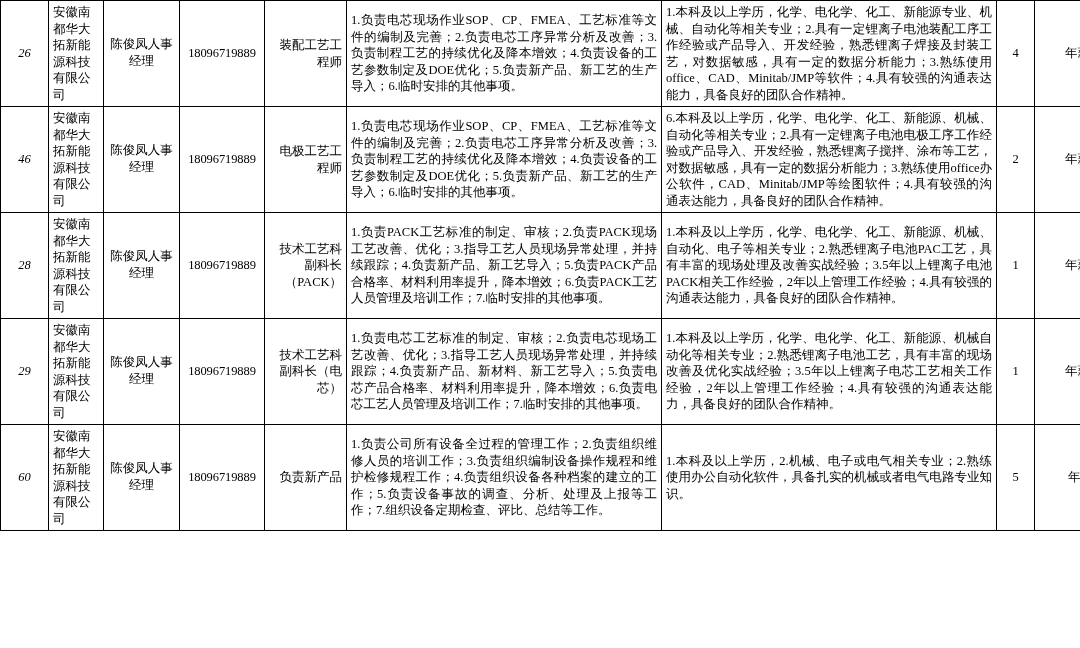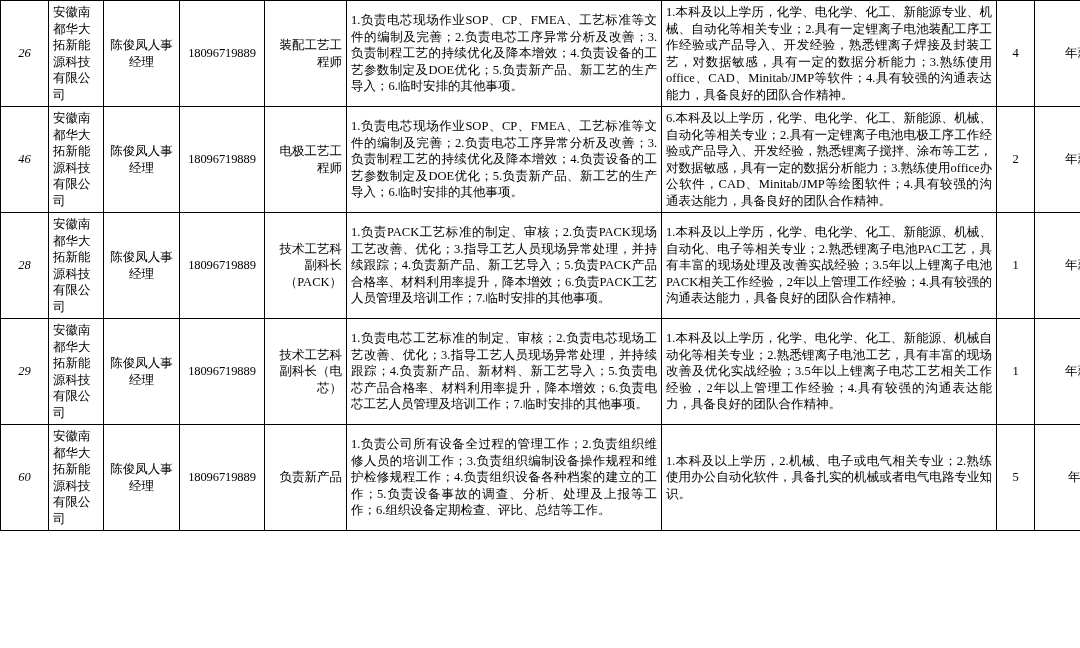--- a/index.html
+++ b/index.html
@@ -46,20 +46,21 @@
   td.company {
     font-size: 12.5px;
     line-height: 1.45;
     padding: 3px 2px;
   }
   td.contact {
     text-align: center;
     font-size: 12.5px;
     line-height: 1.45;
     padding: 3px 3px;
+    font-family: Liberation Mono, monospace;
   }
   td.phone {
     text-align: center;
     font-size: 12.5px;
     letter-spacing: -0.1px;
   }
   td.post {
     text-align: right;
     font-size: 12.5px;
     line-height: 1.45;
@@ -140,19 +141,19 @@
       <td class="req">1.本科及以上学历，化学、电化学、化工、新能源、机械自动化等相关专业；2.熟悉锂离子电池工艺，具有丰富的现场改善及优化实战经验；3.5年以上锂离子电芯工艺相关工作经验，2年以上管理工作经验；4.具有较强的沟通表达能力，具备良好的团队合作精神。</td>
       <td class="count">1</td>
       <td class="salary">年薪12-20万元</td>
     </tr>
     <tr>
       <td class="no">60</td>
       <td class="company">安徽南都华大拓新能源科技有限公司</td>
       <td class="contact">陈俊凤人事经理</td>
       <td class="phone">18096719889</td>
       <td class="post">负责新产品</td>
-      <td class="duty">1.负责公司所有设备全过程的管理工作；2.负责组织维修人员的培训工作；3.负责组织编制设备操作规程和维护检修规程工作；4.负责组织设备各种档案的建立的工作；5.负责设备事故的调查、分析、处理及上报等工作；6.组织设备定期检查、评比、总结等工作。</td>
+      <td class="duty">1.负责公司所有设备全过程的管理工作；2.负责组织维修人员的培训工作；3.负责组织编制设备操作规程和维护检修规程工作；4.负责组织设备各种档案的建立的工作；5.负责设备事故的调查、分析、处理及上报等工作；7.组织设备定期检查、评比、总结等工作。</td>
       <td class="req">1.本科及以上学历，2.机械、电子或电气相关专业；2.熟练使用办公自动化软件，具备扎实的机械或者电气电路专业知识。</td>
       <td class="count">5</td>
       <td class="salary">年薪6-10万元</td>
     </tr>
   </tbody>
 </table>
 
 </body></html>

